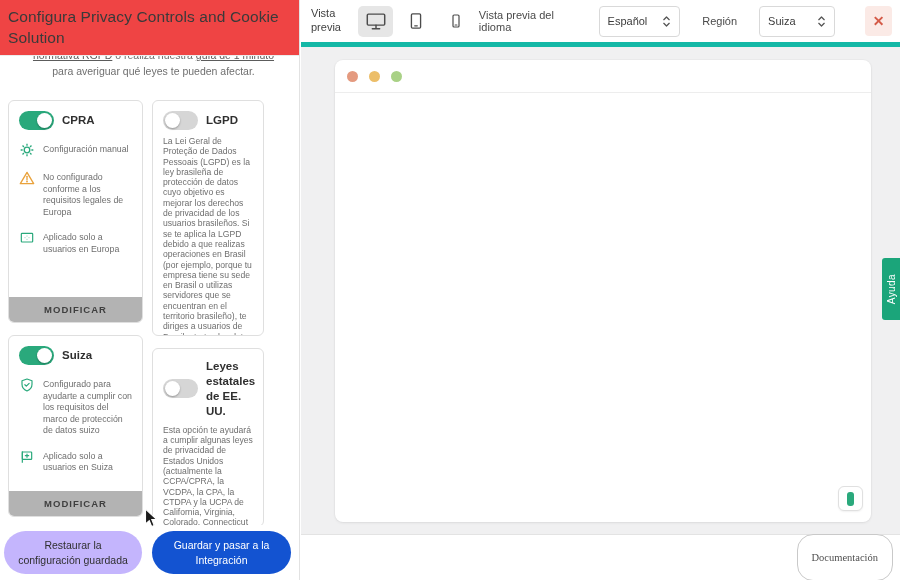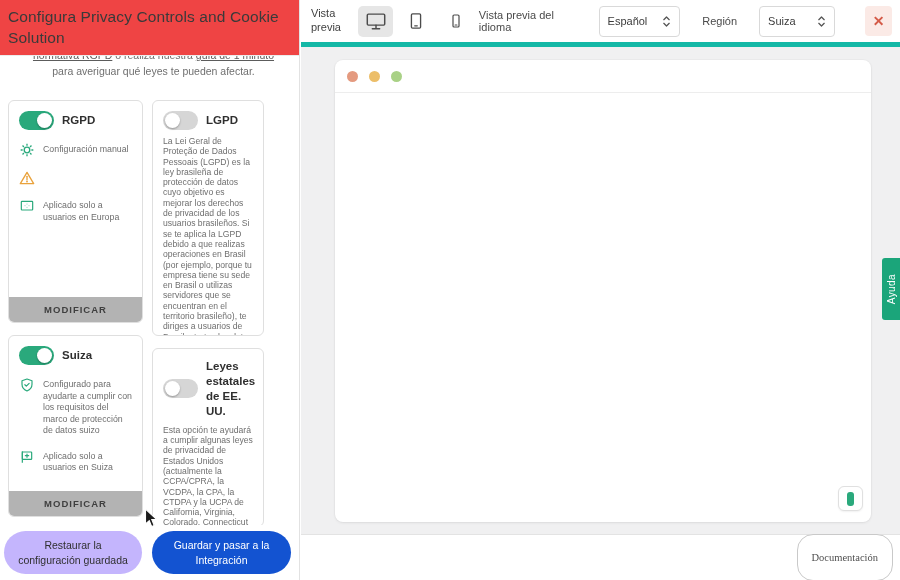--- a/index.html
+++ b/index.html
@@ -110,39 +110,40 @@
       <div class="cols">
 
         <div class="col col1">
 
           <div class="card rgpd-card">
             <div class="card-body">
               <div class="card-head">
                 <div class="toggle on">
                     <div class="knob"></div>
                   </div>
-                <div class="card-title">RGPD</div>
+                <div class="card-title">CPRA</div>
               </div>
               <div class="feat">
                 <span class="ficon">
                   <svg viewBox="0 0 24 24" width="16" height="16" fill="none" stroke="currentColor" stroke-width="2">
                     <circle cx="12" cy="12" r="4.2"></circle>
                     <path d="M12 2.5v3M12 18.5v3M2.5 12h3M18.5 12h3M5.3 5.3l2.1 2.1M16.6 16.6l2.1 2.1M18.7 5.3l-2.1 2.1M7.4 16.6l-2.1 2.1"></path>
                   </svg>
                 </span>
                 <div class="ftext">Configuración manual</div>
               </div>
               <div class="feat">
                 <span class="ficon warn">
                   <svg viewBox="0 0 24 24" width="16" height="16" fill="none" stroke="currentColor" stroke-width="2" stroke-linejoin="round">
                     <path d="M12 3.5 L22 20.5 H2 Z"></path>
                     <path d="M12 9.5v5" stroke-linecap="round"></path>
                     <circle cx="12" cy="17.2" r="0.5" fill="currentColor"></circle>
                   </svg>
                 </span>
+                <div class="ftext">No configurado conforme a los requisitos legales de Europa</div>
               </div>
               <div class="feat">
                 <span class="ficon">
                   <svg viewBox="0 0 24 24" width="16" height="16" fill="none" stroke="currentColor" stroke-width="1.8">
                     <rect x="3.5" y="5" width="17" height="13" rx="1"></rect>
                     <circle cx="12" cy="9" r="0.7" fill="currentColor" stroke="none"></circle>
                     <circle cx="9" cy="11.5" r="0.7" fill="currentColor" stroke="none"></circle>
                     <circle cx="15" cy="11.5" r="0.7" fill="currentColor" stroke="none"></circle>
                     <circle cx="12" cy="14" r="0.7" fill="currentColor" stroke="none"></circle>
                   </svg>

